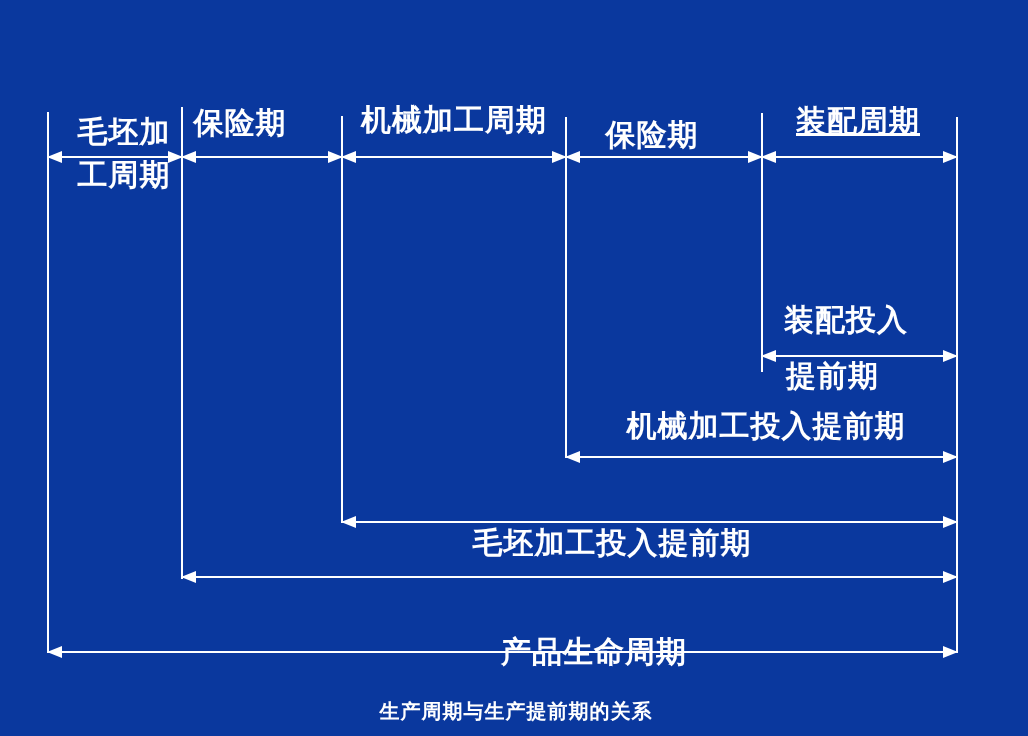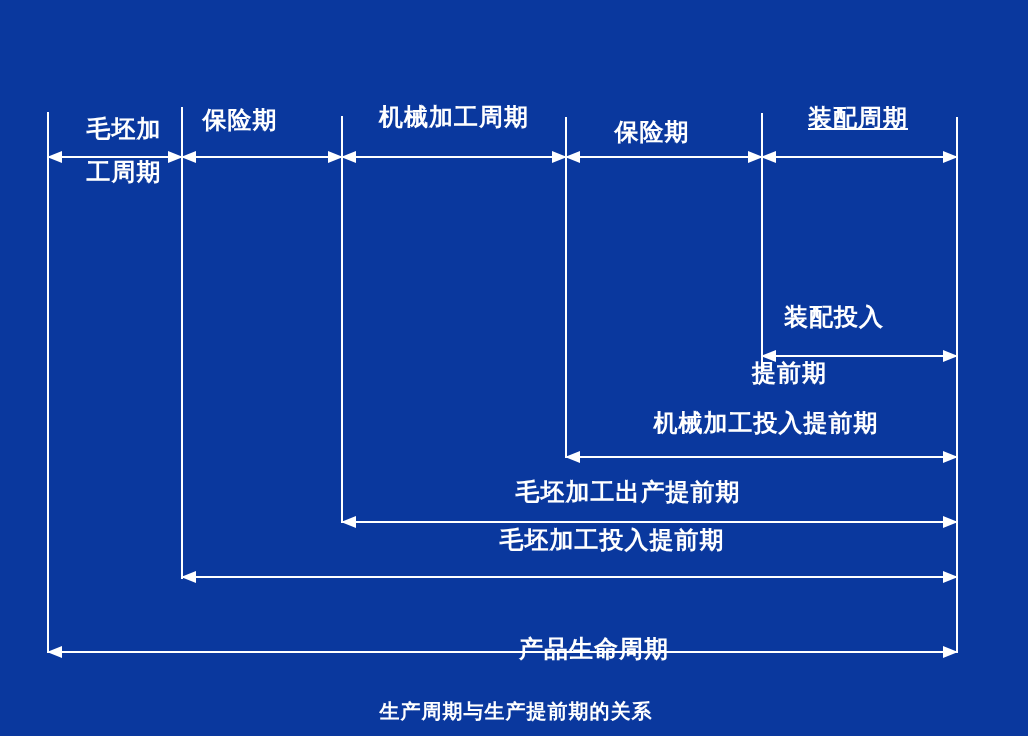--- a/index.html
+++ b/index.html
@@ -14,21 +14,21 @@
     content:"";position:absolute;left:-1px;top:-5px;width:0;height:0;
     border-top:6px solid transparent;border-bottom:6px solid transparent;
     border-right:15px solid #FFFFFF;
   }
   .harrow::after{
     content:"";position:absolute;right:-1px;top:-5px;width:0;height:0;
     border-top:6px solid transparent;border-bottom:6px solid transparent;
     border-left:15px solid #FFFFFF;
   }
   .lbl{
-    position:absolute;color:#FFFFFF;font-weight:bold;font-size:24px;
+    position:absolute;color:#FFFFFF;font-weight:bold;font-size:30px;
     line-height:1;white-space:nowrap;letter-spacing:1px;
   }
   .lbl.center{transform:translateX(-50%);}
   .caption{font-size:20px;}
 </style>
 </head>
 <body>
 
 <div class="slide">
 
@@ -52,21 +52,20 @@
   <div class="harrow" style="left:48px;top:651px;width:909px;"></div>
 
   <div class="lbl center" style="left:124px;top:117px;">毛坯加</div>
   <div class="lbl center" style="left:124px;top:160px;">工周期</div>
   <div class="lbl center" style="left:240px;top:108px;">保险期</div>
   <div class="lbl center" style="left:454px;top:105px;">机械加工周期</div>
   <div class="lbl center" style="left:652px;top:120px;">保险期</div>
   <div class="lbl center" style="left:858px;top:106px;text-decoration:underline;">装配周期</div>
 
   <div class="lbl" style="left:784px;top:305px;">装配投入</div>
-  <div class="lbl" style="left:752px;top:361px;">提前期</div>
+  <div class="lbl" style="left:786px;top:361px;">提前期</div>
   <div class="lbl center" style="left:766px;top:411px;">机械加工投入提前期</div>
-  <div class="lbl center" style="left:628px;top:480px;">毛坯加工出产提前期</div>
   <div class="lbl center" style="left:612px;top:528px;text-align:right;">毛坯加工投入提前期</div>
   <div class="lbl center" style="left:594px;top:607px;margin-top:30px;">产品生命周期</div>
 
   <div class="lbl center caption" style="left:516px;top:701px;">生产周期与生产提前期的关系</div>
 
 </div>
 
 </body></html>

